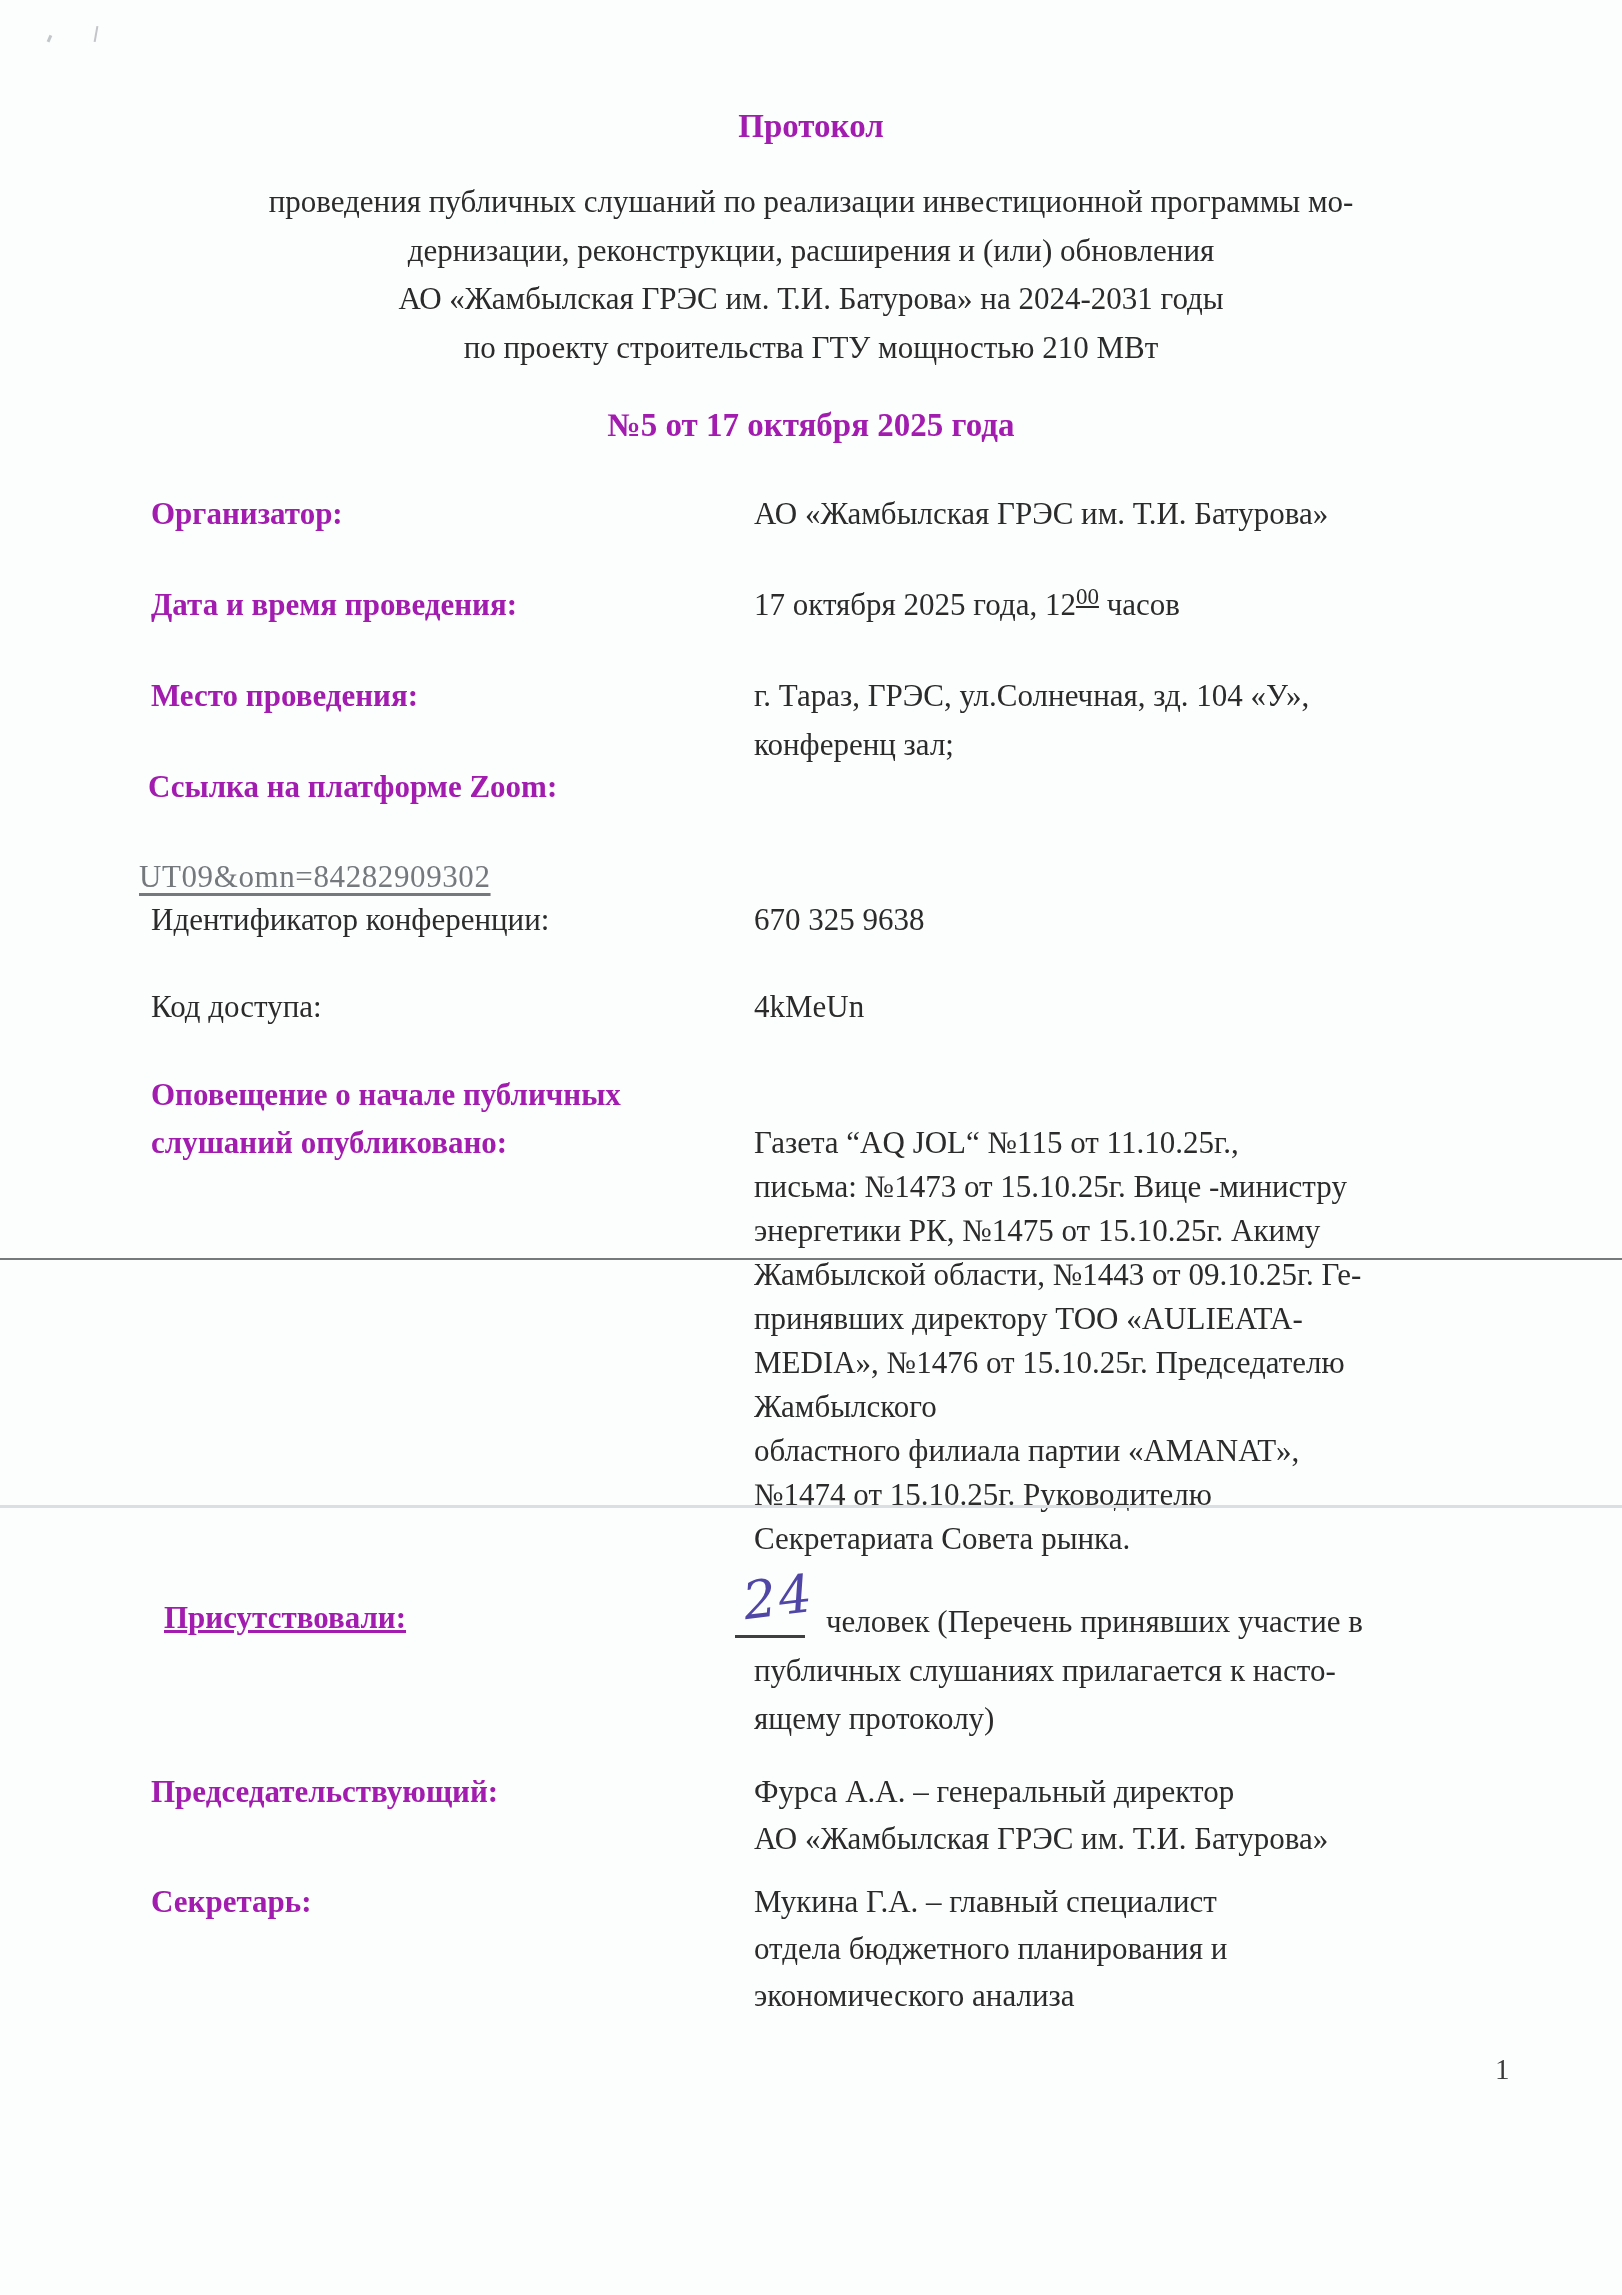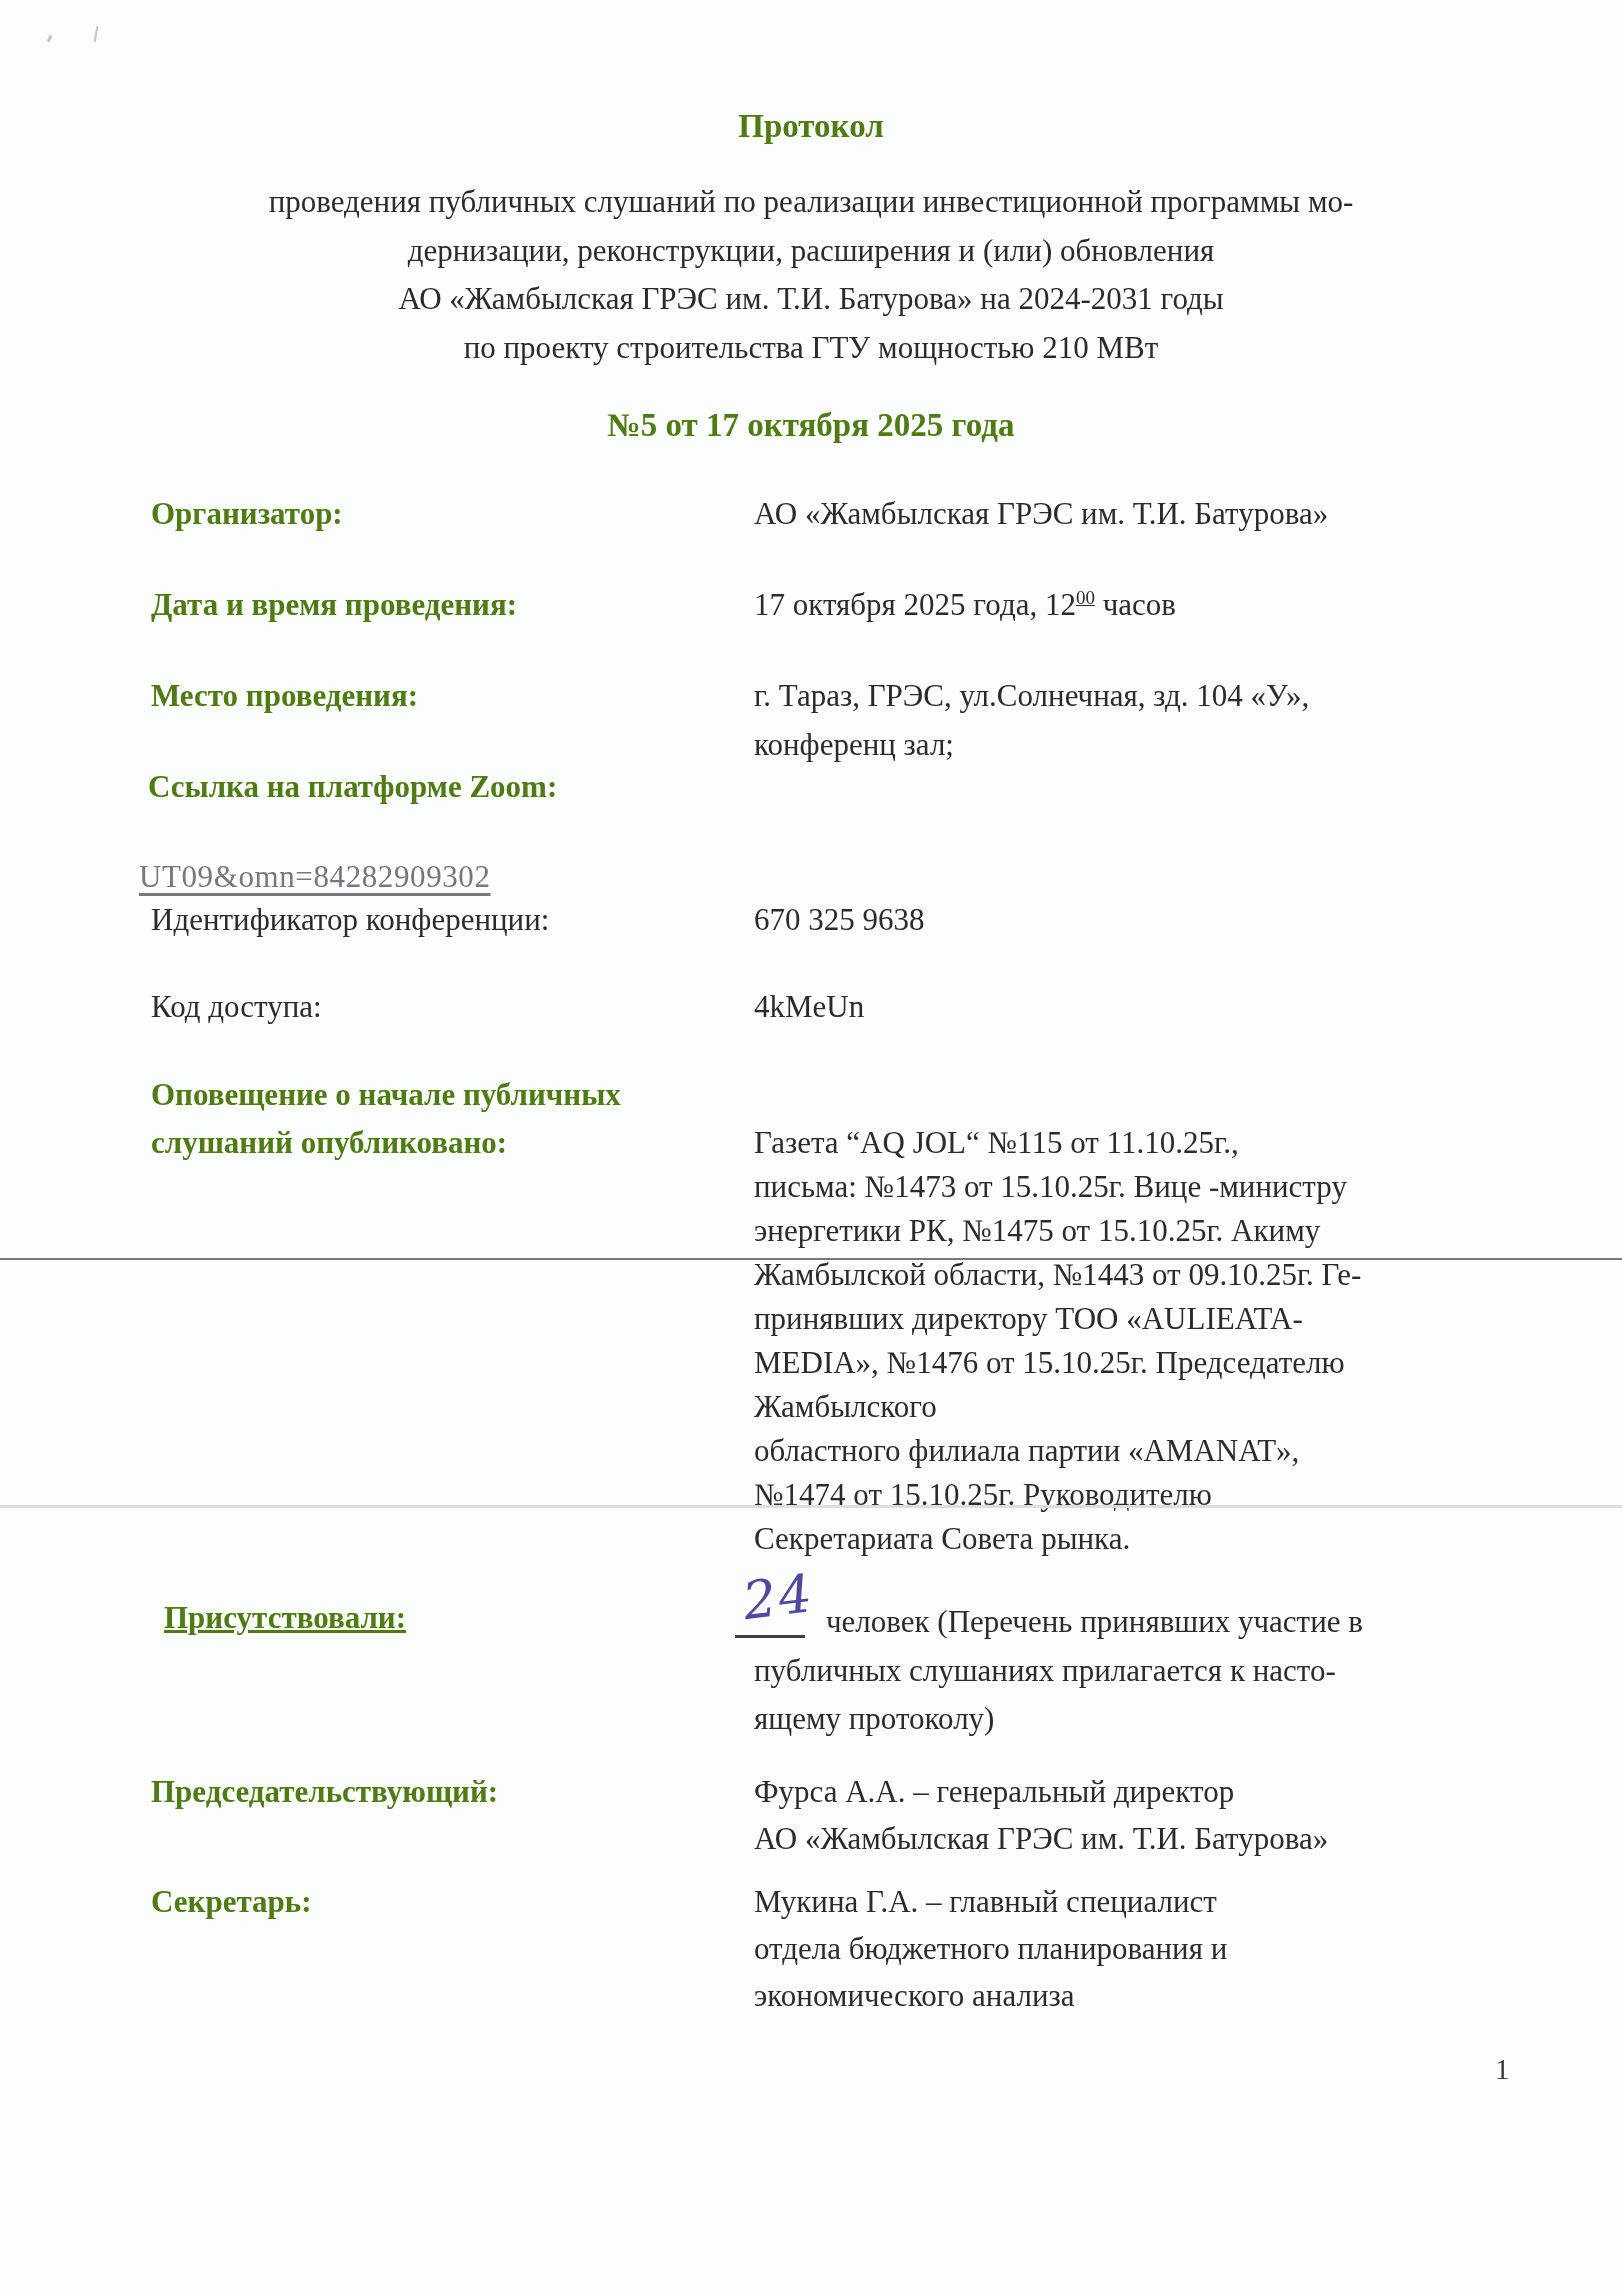--- a/index.html
+++ b/index.html
@@ -7,30 +7,30 @@
     position:relative;
     width:1622px; height:2295px;
     margin:0 auto;
     background:#fcfdfd;
     font-family:"Liberation Serif", serif;
     color:#2b2b2b;
     overflow:hidden;
   }
   .ln { position:absolute; font-size:31px; line-height:1.25; white-space:nowrap; }
   .c  { left:0; width:100%; text-align:center; }
-  .b  { font-weight:bold; color:#4d7c0f; }
+  .b  { font-weight:bold; color:#a21caf; }
   .big { font-size:33px; }
   .url {
     color:#75797d;
     text-decoration:underline;
     text-underline-offset:6.3px;
     letter-spacing:0.6px;
   }
   .supline {
-    font-size:19px;
+    font-size:23px;
     vertical-align:super;
     text-decoration:underline;
     line-height:0;
   }
   .handwrite {
     position:absolute;
     font-family:"DejaVu Serif", serif;
     font-style:italic;
     color:#4f46a5;
     font-size:52px;

